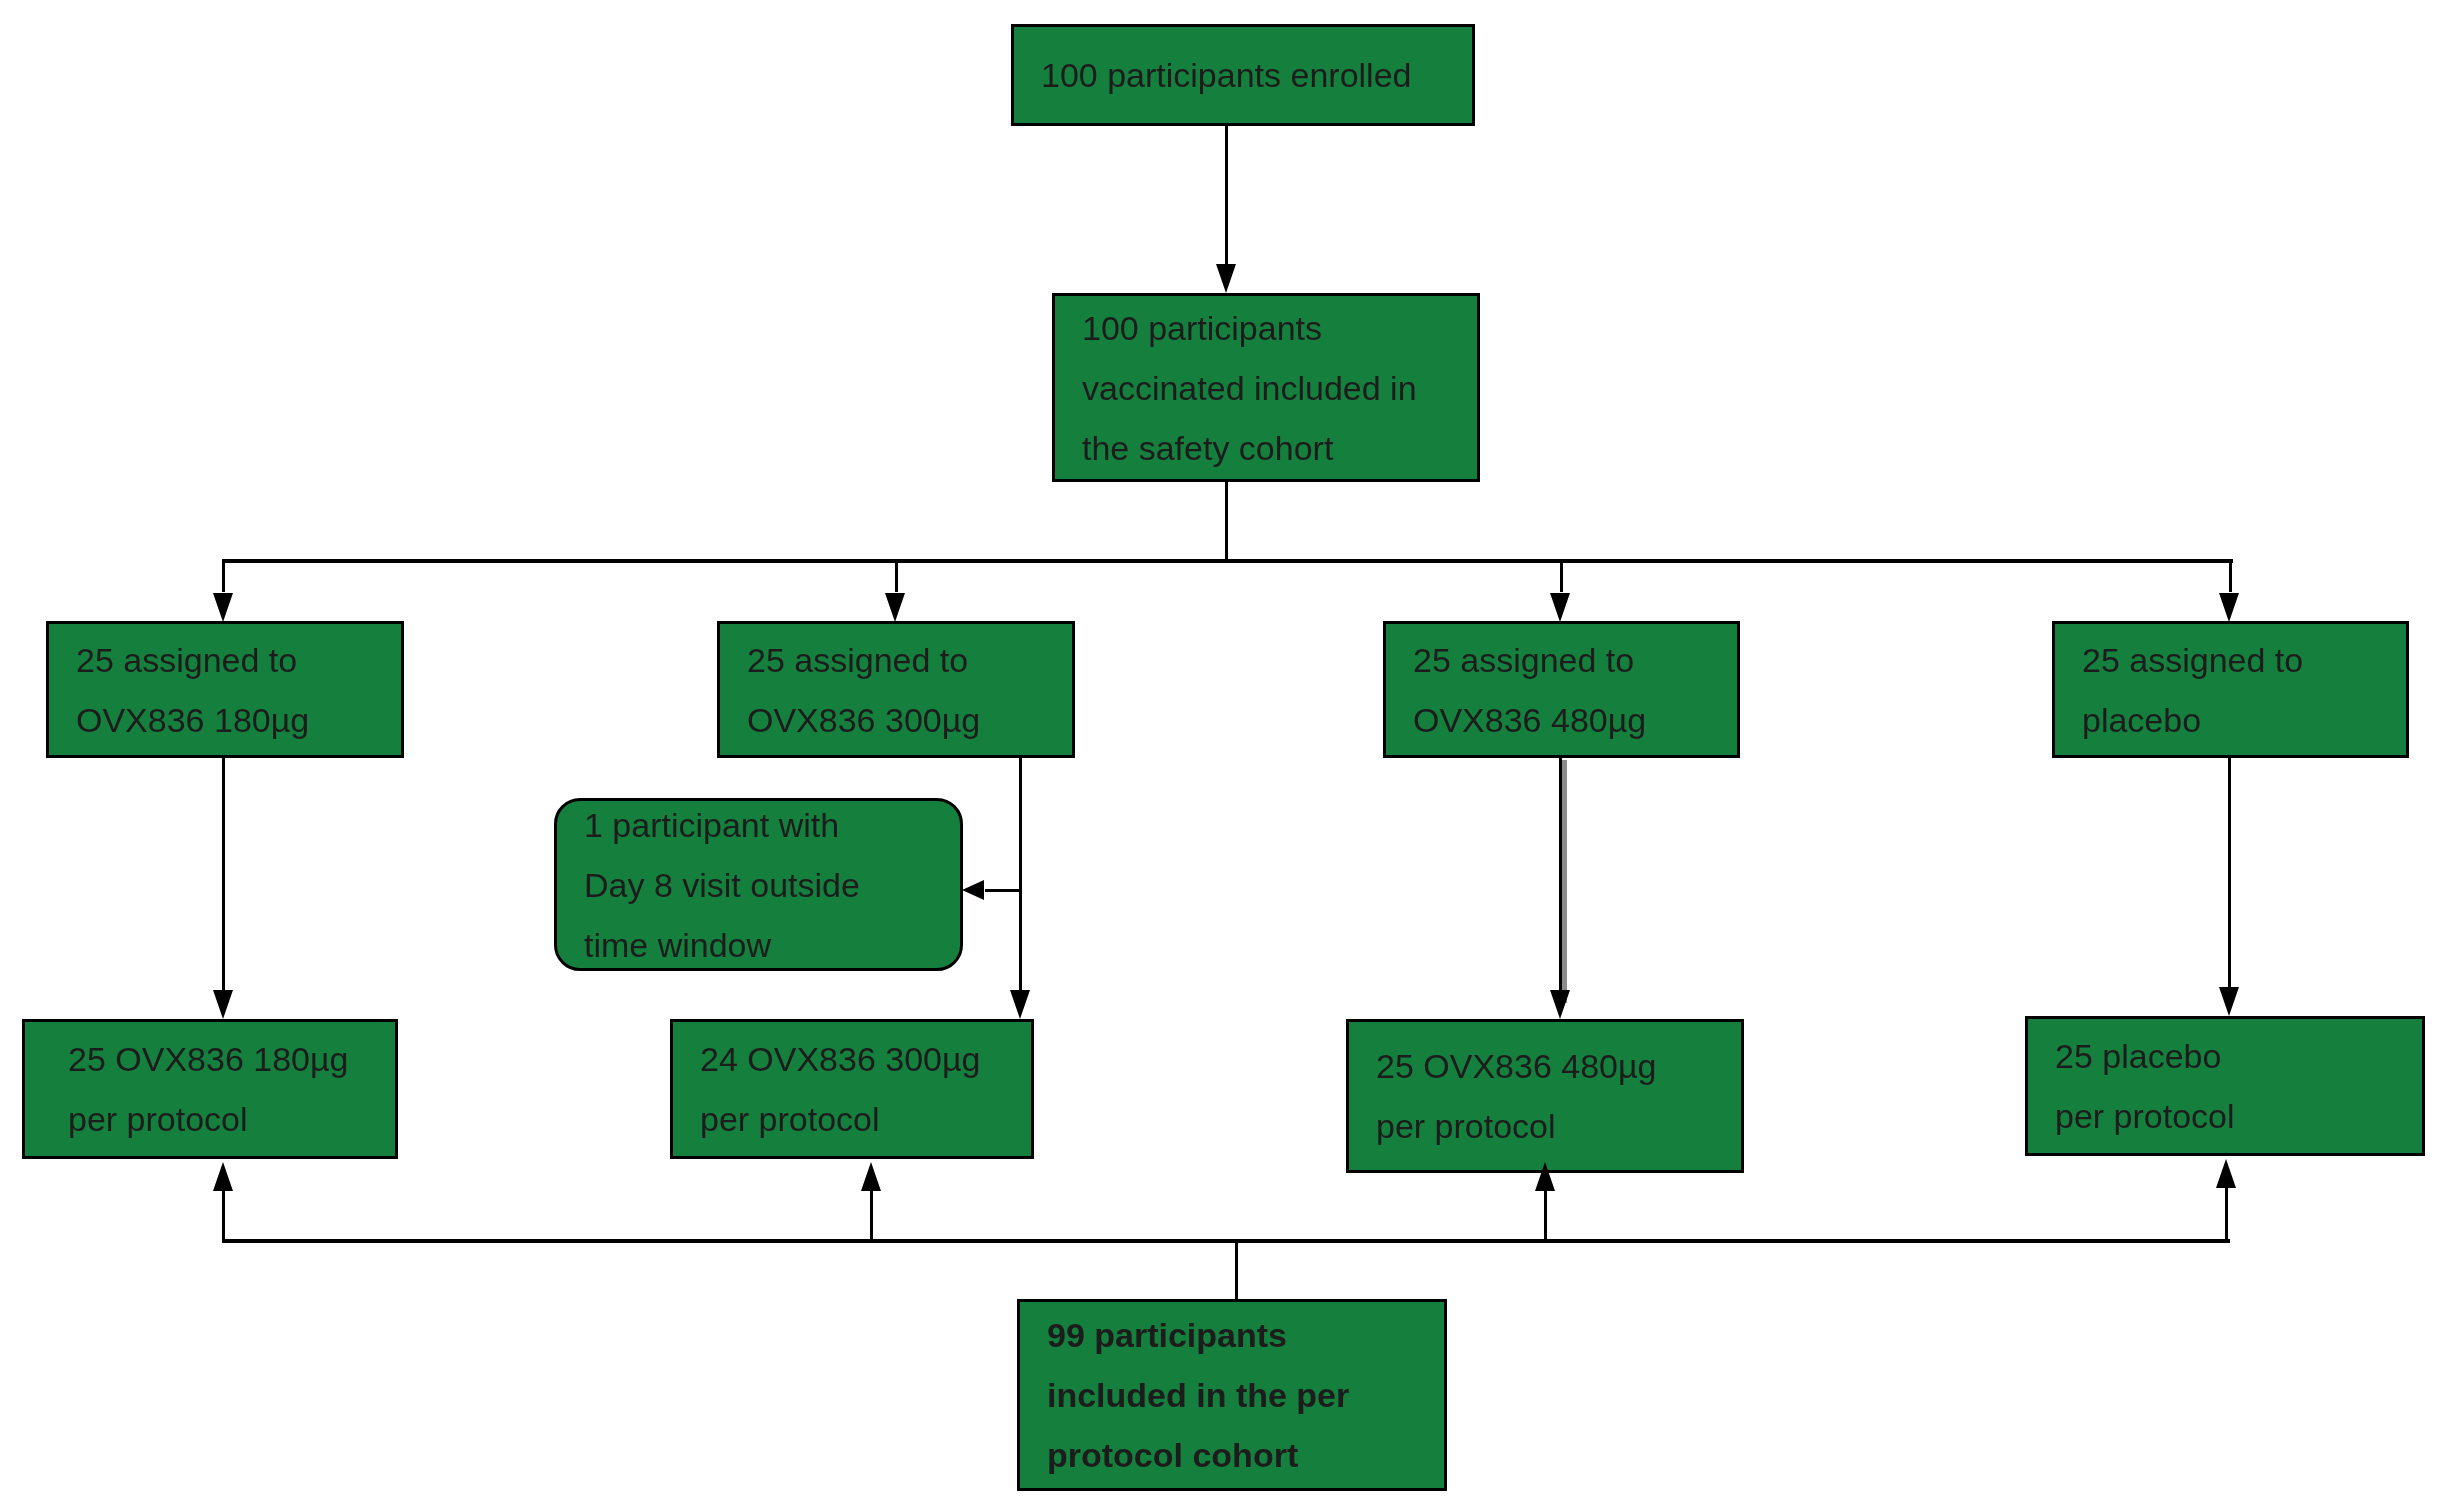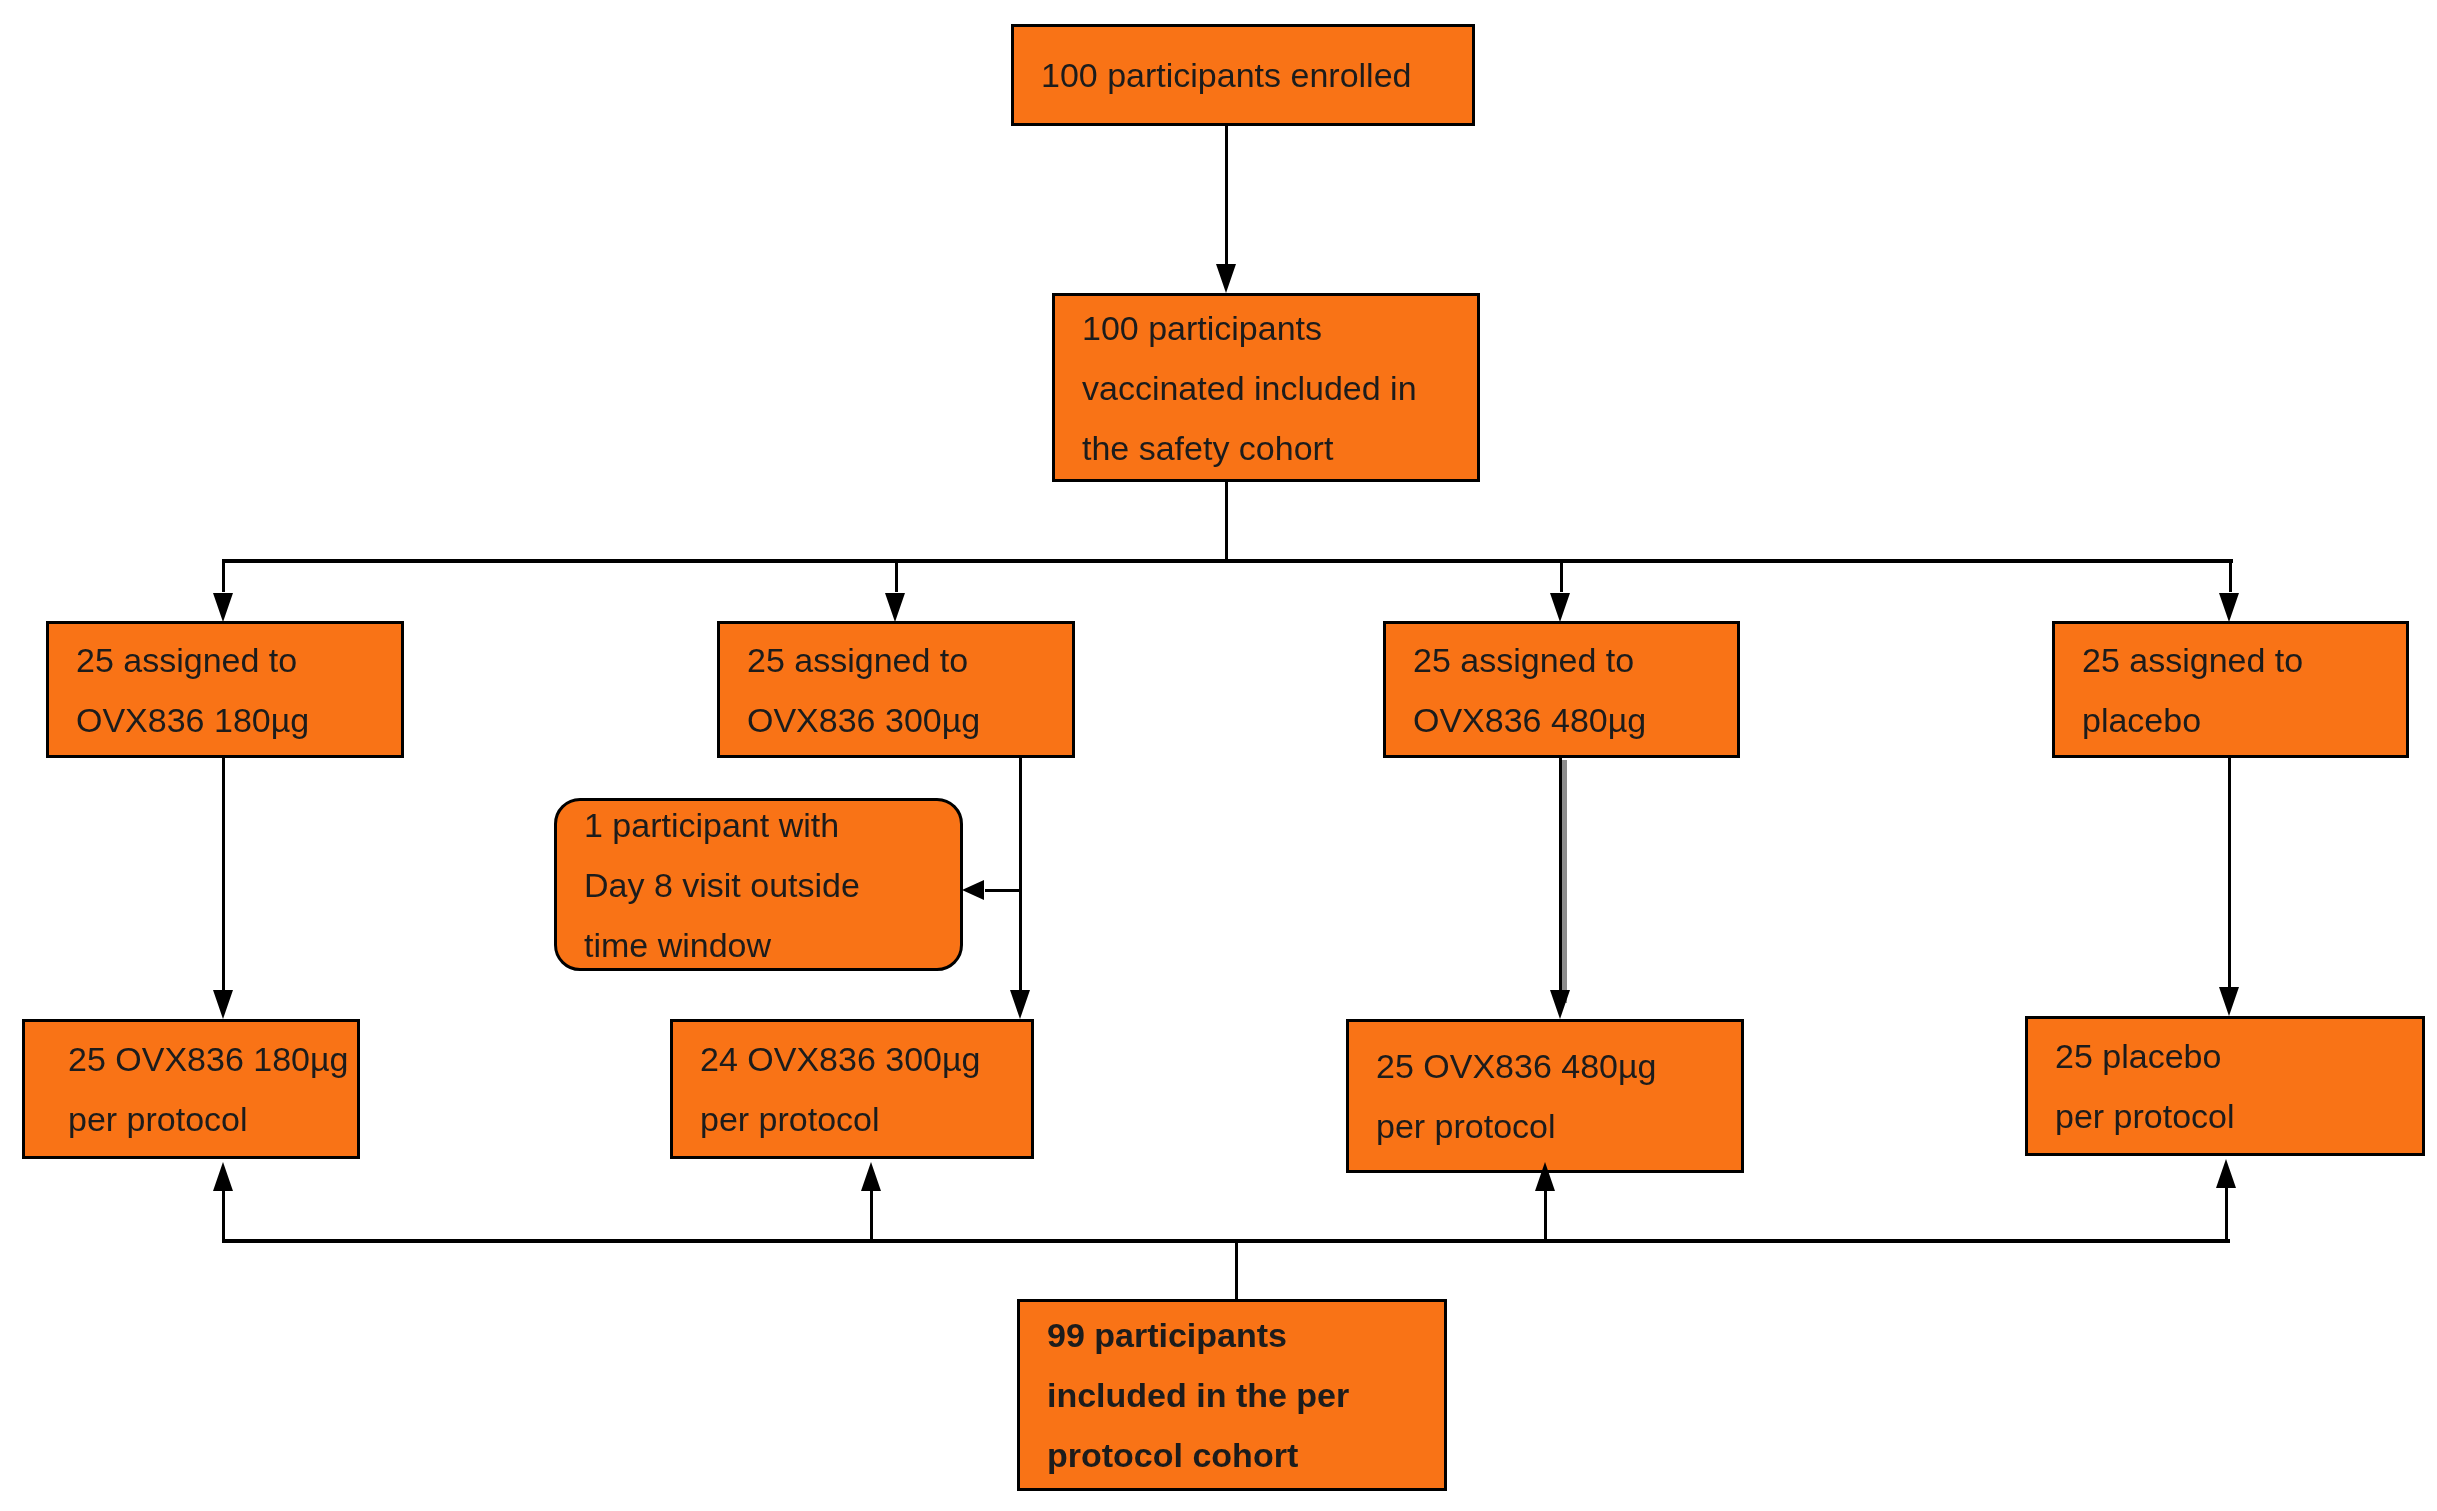--- a/index.html
+++ b/index.html
@@ -13,21 +13,21 @@
     height: 1512px;
     background: #ffffff;
     font-family: "Liberation Sans", sans-serif;
     color: #1c1c1c;
     overflow: hidden;
   }
   .box {
     position: absolute;
     box-sizing: border-box;
     border: 3.3px solid #000000;
-    background: #f97316;
+    background: #15803d;
     display: flex;
     flex-direction: column;
     justify-content: center;
     padding-left: 27px;
     padding-right: 6.5px;
     font-size: 34px;
     line-height: 60px;
   }
   .box .tline {
     white-space: nowrap;
@@ -97,21 +97,21 @@
     <div class="tline">25 assigned to</div>
     <div class="tline">placebo</div>
   </div>
 
   <div class="box" style="left:554px; top:798px; width:409px; height:173px;border-radius:26px;">
     <div class="tline">1 participant with</div>
     <div class="tline">Day 8 visit outside</div>
     <div class="tline">time window</div>
   </div>
 
-  <div class="box" style="left:22px; top:1019px; width:338px; height:140px;padding-left:43px;">
+  <div class="box" style="left:22px; top:1019px; width:376px; height:140px;padding-left:43px;">
     <div class="tline">25 OVX836 180µg</div>
     <div class="tline">per protocol</div>
   </div>
 
   <div class="box" style="left:670px; top:1019px; width:364px; height:140px;">
     <div class="tline">24 OVX836 300µg</div>
     <div class="tline">per protocol</div>
   </div>
 
   <div class="box" style="left:1346px; top:1019px; width:398px; height:154px;">

